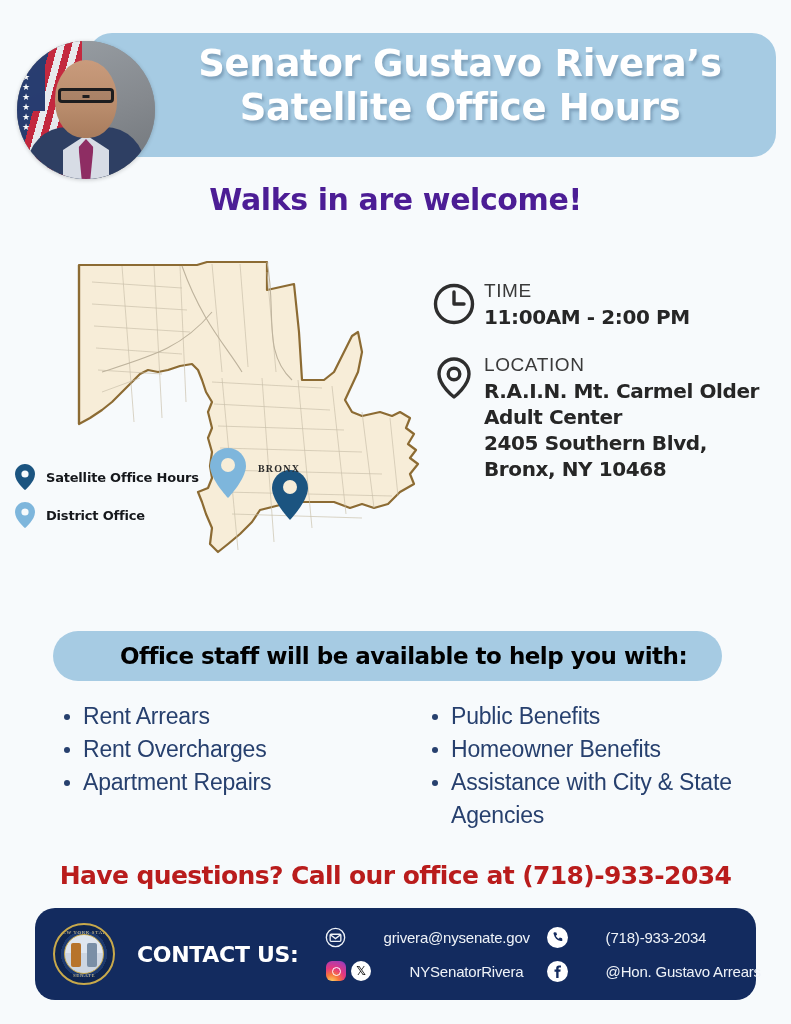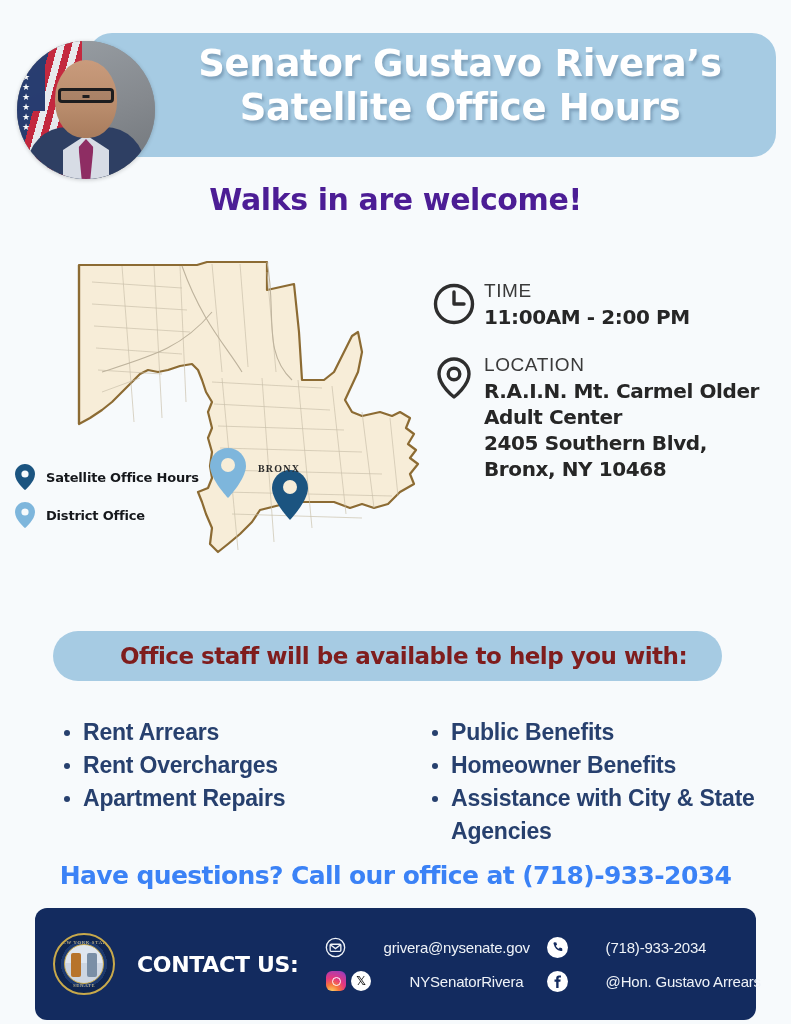--- a/index.html
+++ b/index.html
@@ -177,52 +177,52 @@
   .help-band {
     position: absolute;
     left: 53px; top: 631px;
     width: 669px; height: 50px;
     background:#A6CBE3;
     border-radius: 25px;
     display:flex; align-items:center; justify-content:center;
   }
   .help-band-text {
     font-family:"DejaVu Sans", sans-serif;
-    font-weight:700; font-size:23px; color:#7f1d1d; letter-spacing:-0.5px;margin-left:32px;
-  }
-
-  
-  .cols { position:absolute; left: 64px; top: 716px; width: 700px; display:flex;font-weight:bold; }
+    font-weight:700; font-size:23px; color:#000000; letter-spacing:-0.5px;margin-left:32px;
+  }
+
+  
+  .cols { position:absolute; left: 64px; top: 700px; width: 700px; display:flex; }
   .col { width: 50%; }
   .col.right { padding-left: 18px; }
   .b-item {
     display:flex; align-items:flex-start;
     font-family:"Liberation Sans", sans-serif;
     font-size: 23px; color:#27406E; line-height: 33px; letter-spacing:-0.2px;
     margin-bottom: 0px;
   }
   .b-dot {
     flex:0 0 auto; width: 6px; height:6px; border-radius:50%;
     background:#27406E; margin: 14px 13px 0 0;
   }
 
   
   .questions {
     position:absolute; left:0; top:861px; width:791px;
     text-align:center;
     font-family:"DejaVu Sans", sans-serif;
-    font-weight:700; font-size: 25px; color:#3b82f6; letter-spacing:-0.6px;
+    font-weight:700; font-size: 25px; color:#b91c1c; letter-spacing:-0.6px;
   }
 
   
   .footer {
     position:absolute; left:35px; top:908px;
-    width:721px; height:112px;
+    width:721px; height:92px;
     background:#132B5F;
-    border-radius: 12px;
+    border-radius: 20px;
     display:flex; align-items:center;
   }
   .seal {
     flex:0 0 auto; width: 62px; height: 62px; margin-left: 18px;
     border-radius:50%;
     background: radial-gradient(circle at 50% 50%, #1d3a6e 0 56%, #0f2550 56% 100%);
     border: 2px solid #c8a94b;
     position:relative; overflow:hidden;
   }
   .seal-inner {

